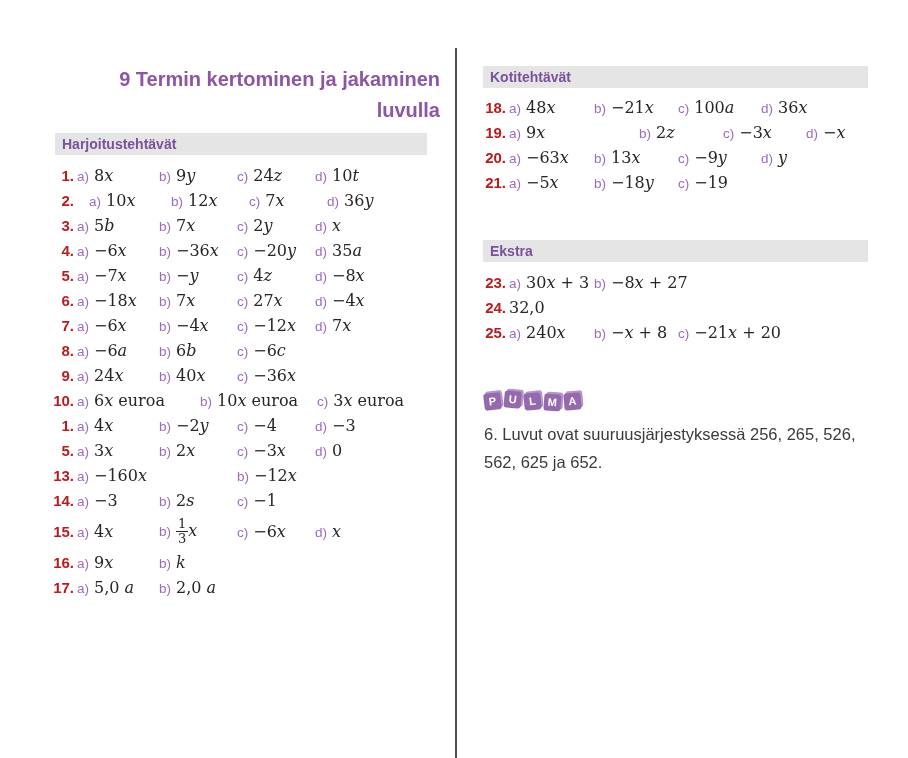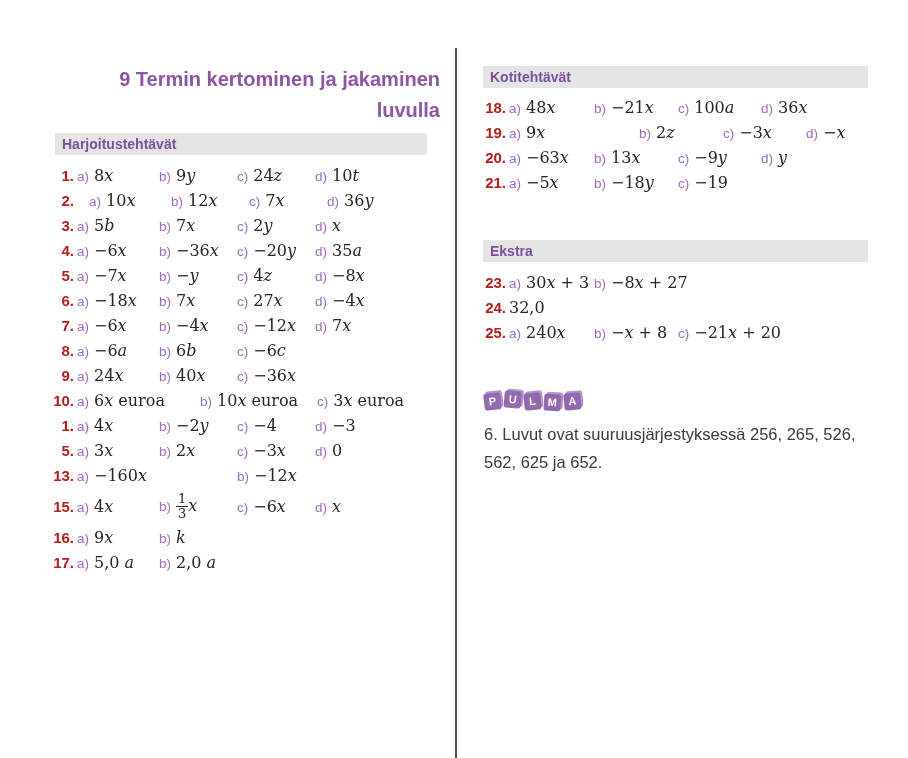--- a/index.html
+++ b/index.html
@@ -149,20 +149,26 @@
         <span class="cell" style="width: 82px;"><span class="lbl">a)</span><span class="val">3<i>x</i></span></span>
         <span class="cell" style="width: 78px;"><span class="lbl">b)</span><span class="val">2<i>x</i></span></span>
         <span class="cell" style="width: 78px;"><span class="lbl">c)</span><span class="val">−3<i>x</i></span></span>
         <span class="cell auto"><span class="lbl">d)</span><span class="val">0</span></span>
       </div>
       <div class="row">
         <span class="num">13.</span>
         <span class="cell" style="width: 160px;"><span class="lbl">a)</span><span class="val">−160<i>x</i></span></span>
         <span class="cell" style="width: 78px;"><span class="lbl">b)</span><span class="val">−12<i>x</i></span></span>
       </div>
+      <div class="row">
+        <span class="num">14.</span>
+        <span class="cell" style="width: 82px;"><span class="lbl">a)</span><span class="val">−3</span></span>
+        <span class="cell" style="width: 78px;"><span class="lbl">b)</span><span class="val">2<i>s</i></span></span>
+        <span class="cell" style="width: 78px;"><span class="lbl">c)</span><span class="val">−1</span></span>
+      </div>
       <div class="row tall">
         <span class="num">15.</span>
         <span class="cell" style="width: 82px;"><span class="lbl">a)</span><span class="val">4<i>x</i></span></span>
         <span class="cell" style="width: 78px;"><span class="lbl">b)</span><span class="val"><span class="frac"><span class="fn">1</span><span class="fd">3</span></span><i>x</i></span></span>
         <span class="cell" style="width: 78px;"><span class="lbl">c)</span><span class="val">−6<i>x</i></span></span>
         <span class="cell auto"><span class="lbl">d)</span><span class="val"><i>x</i></span></span>
       </div>
       <div class="row">
         <span class="num">16.</span>
         <span class="cell" style="width: 82px;"><span class="lbl">a)</span><span class="val">9<i>x</i></span></span>

